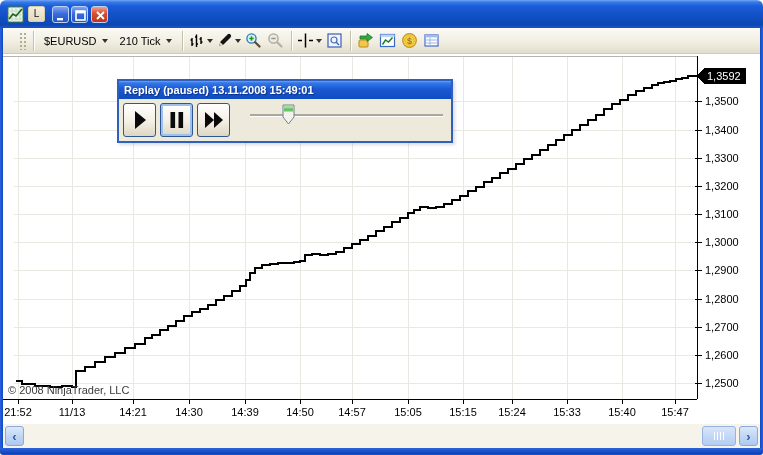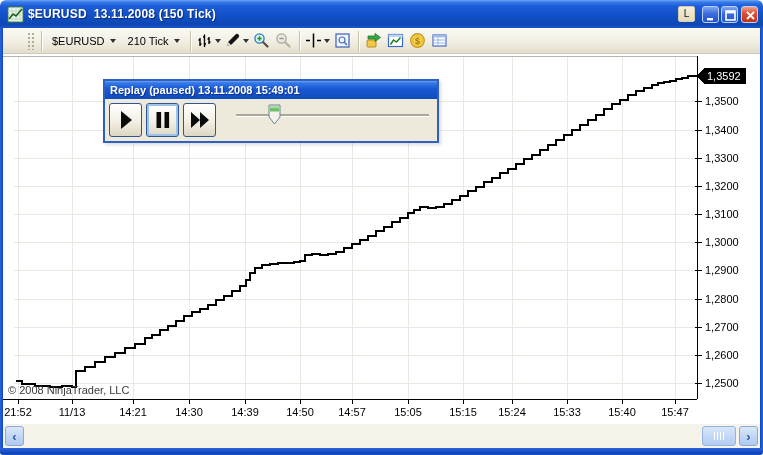--- a/index.html
+++ b/index.html
@@ -21,38 +21,38 @@
   }
   .wbtn{ width:17px; height:17px; border-radius:3px; border:1px solid #BCD0F8; position:relative; }
   .wbtn.blue{ background:linear-gradient(180deg,#7FA6F2 0%,#3A6CDC 45%,#2254C2 100%); }
   .wbtn.red{ background:linear-gradient(180deg,#F0A088 0%,#DD5037 40%,#BE3418 100%); margin-left:1px; }
   .wbtn svg{ position:absolute; left:2px; top:2px; }
 
   
   .toolbar{
     position:absolute; left:3px; top:28px; width:757px; height:26px;
     background:linear-gradient(180deg,#FBFAF4 0%,#F1EEE2 55%,#E2DECC 100%);
-    border-bottom:1px solid #CFCBB6; display:flex; align-items:center; padding:0 21px;
+    border-bottom:1px solid #CFCBB6; display:flex; align-items:center; padding:0 13px;
   }
   .grip{ width:7px; height:18px; margin:0 3px;
     background-image:radial-gradient(circle,#B0AC96 1px,transparent 1.2px);
     background-size:4px 4px; background-position:0 0; }
   .tsep{ width:1px; height:20px; background:#C4C0AA; box-shadow:1px 0 0 #FFFFFF; margin:0 4px; }
   .combo{ display:flex; align-items:center; gap:5px; font-size:11px; color:#000; padding:3px 6px; border-radius:2px; }
   .darr{ width:0; height:0; border-left:3px solid transparent; border-right:3px solid transparent; border-top:4px solid #303030; margin-top:1px; }
   .tbtn{ width:22px; height:22px; display:flex; align-items:center; justify-content:center; gap:2px; border-radius:2px; }
   .tbtn.wide{ width:28px; }
   .icon16{ width:17px; height:17px; display:block; }
 
   
   .chart-area{ position:absolute; left:3px; top:54px; width:757px; height:370px; background:#fff; }
   #chart-svg{ position:absolute; left:-3px; top:0; }
 
   
-  .replay{ position:absolute; left:100px; top:25px; width:336px; height:64px;
+  .replay{ position:absolute; left:114px; top:25px; width:336px; height:64px;
     border:2px solid #3060BE; background:#EDEADB; box-shadow:2px 2px 3px rgba(60,60,90,.18); }
   .replay-title{ height:18px; line-height:18px; padding-left:5px; color:#fff; font-size:11px; font-weight:bold;
     text-shadow:1px 1px 1px rgba(0,0,40,.4);
     background:linear-gradient(180deg,#6FA5F2 0%,#3579E8 10%,#1A58D2 45%,#0F4CBE 100%); }
   .replay-body{ position:relative; height:42px; }
   .rbtn{ position:absolute; top:4px; width:33px; height:34px; border:1px solid #2F5690; border-radius:3px;
     background:linear-gradient(180deg,#FFFFFF 0%,#F3EFE4 55%,#DDD6C2 100%);
     display:flex; align-items:center; justify-content:center; }
   .rbtn.active{ box-shadow:inset 0 0 0 2px #9EC2EE; }
   .slider-track{ position:absolute; left:131px; top:15px; width:193px; height:2px;
@@ -84,21 +84,20 @@
 <div class="window">
 
   <div class="titlebar">
     <span class="app-icon">
       <svg width="17" height="17" viewBox="0 0 17 17">
         <rect x="1" y="1" width="15" height="15" fill="#EAF4EA" stroke="#3E7A3E"></rect>
         <path d="M1 5 H16 M1 9 H16 M1 13 H16 M5 1 V16 M9 1 V16 M13 1 V16" stroke="#BFDCBF" stroke-width="1"></path>
         <path d="M2 13 L6 8 L9 10 L15 3" stroke="#206020" stroke-width="1.6" fill="none"></path>
       </svg>
     </span>
-    <span class="wtitle">$EURUSD  13.11.2008 (150 Tick)</span>
     <span class="winbtns">
       <button class="lbtn">L</button>
       <button class="wbtn blue">
         <svg width="13" height="13" viewBox="0 0 13 13">
             <rect x="2" y="9" width="6" height="2.4" fill="#fff"></rect>
           </svg>
       </button>
       <button class="wbtn blue">
         <svg width="13" height="13" viewBox="0 0 13 13">
             <rect x="2" y="2" width="9" height="9" fill="none" stroke="#fff" stroke-width="1.6"></rect>

